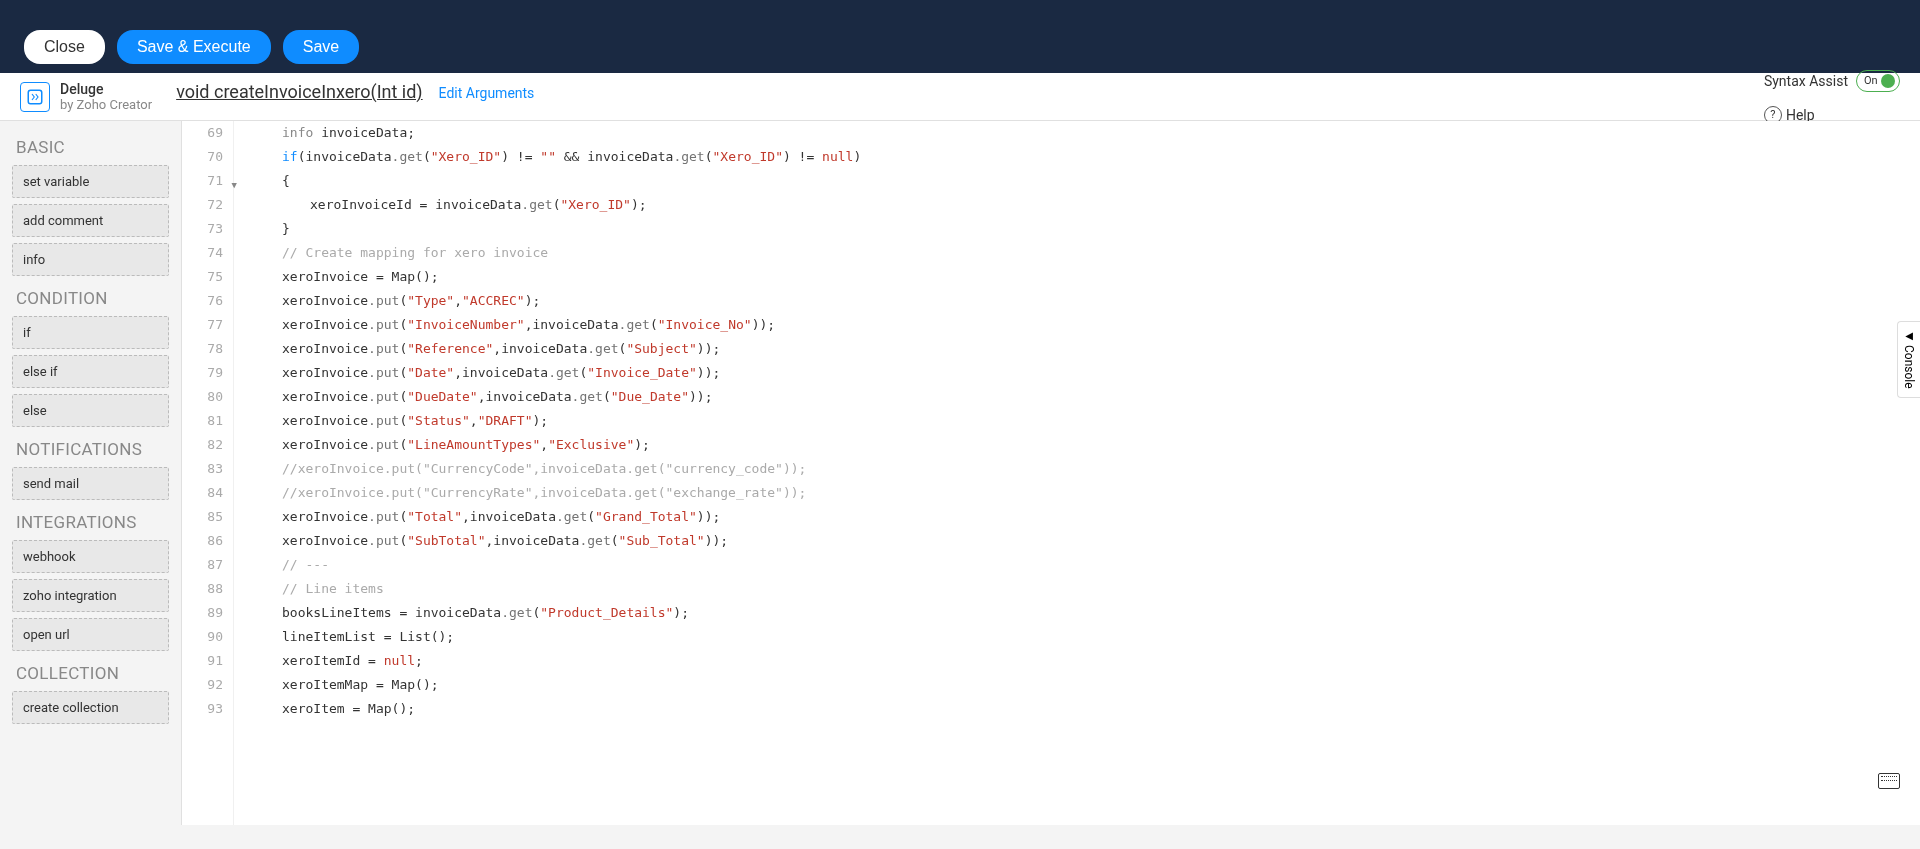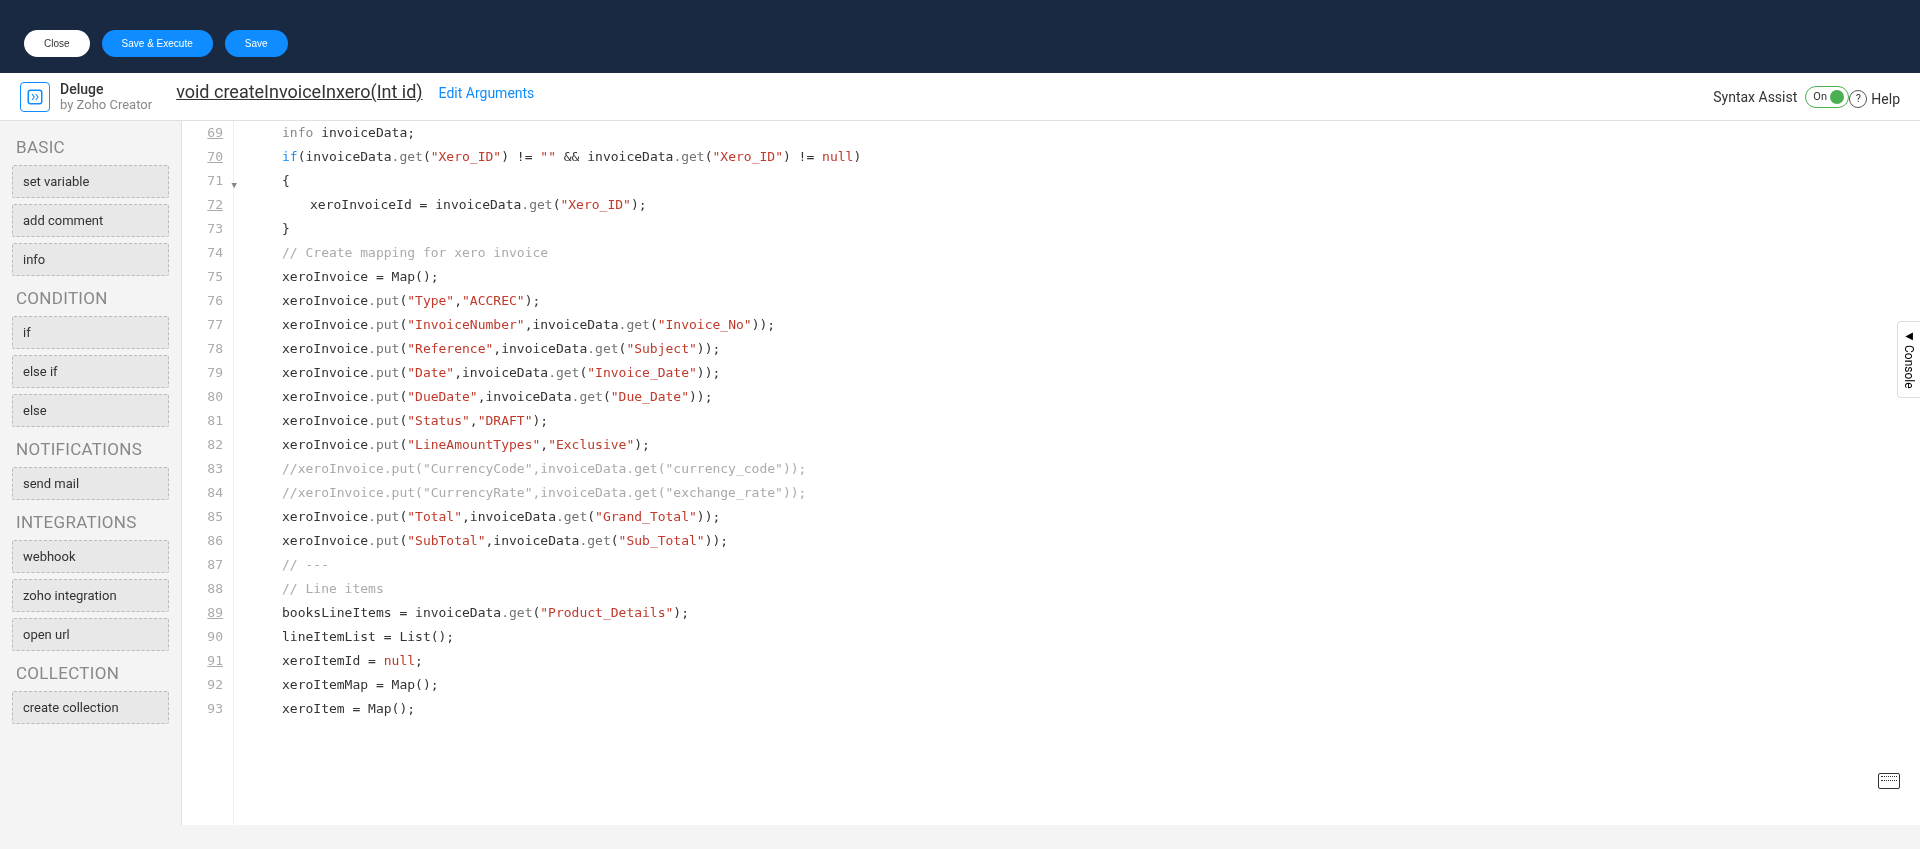--- a/index.html
+++ b/index.html
@@ -3,53 +3,53 @@
 <meta charset="utf-8">
 <style>
 * { margin: 0; padding: 0; box-sizing: border-box; }
 body { font-family: -apple-system, BlinkMacSystemFont, "Segoe UI", Roboto, Arial, sans-serif; background: #fff; overflow: hidden; height: 849px; width: 1920px; }
 
 
 .header { background: #1a2942; color: #fff; height: 73px; display: flex; align-items: flex-start; justify-content: space-between; padding: 12px 24px 0 24px; }
 .header-left h1 { font-size: 20px; font-weight: 500; margin-bottom: 8px; }
 .header-left .subtitle { font-size: 14px; color: #8a94a6; }
 .header-right { display: flex; gap: 12px; align-items: flex-start; padding-top: 18px; }
-.btn { padding: 8px 20px; border-radius: 16px; border: none; font-size: 10px; cursor: pointer; font-weight: 500; }
+.btn { padding: 8px 20px; border-radius: 16px; border: none; font-size: 16px; cursor: pointer; font-weight: 500; }
 .btn-close { background: #fff; color: #333; }
 .btn-primary { background: #0f8cff; color: #fff; }
 
 
 .sub-header { height: 48px; background: #fff; border-bottom: 1px solid #e0e0e0; display: flex; align-items: center; padding: 0 20px; justify-content: space-between; }
 .sub-left { display: flex; align-items: flex-start; gap: 24px; }
 .deluge-brand { display: flex; align-items: center; gap: 10px; }
 .deluge-icon { width: 30px; height: 30px; border: 1.5px solid #0f8cff; border-radius: 4px; display: flex; align-items: center; justify-content: center; color: #0f8cff; font-weight: bold; font-size: 14px; }
 .deluge-text .name { font-size: 14px; font-weight: 500; color: #333; }
 .deluge-text .by { font-size: 13px; color: #888; }
 .fn-sig { font-size: 18px; color: #333; text-decoration: underline; }
 .edit-args { color: #0f8cff; font-size: 14px; cursor: pointer; margin-left: 12px; }
-.sub-right { display: flex; align-items: flex-end; gap: 0; }
+.sub-right { display: flex; align-items: flex-start; gap: 14px; flex-direction: column; }
 .syntax-assist { font-size: 14px; color: #333; display: flex; align-items: center; gap: 8px; }
 .toggle { width: 44px; height: 22px; border: 1.5px solid #4CAF50; border-radius: 11px; display: flex; align-items: center; padding: 0 4px; justify-content: flex-end; font-size: 11px; color: #333; position: relative; }
 .toggle-label { position: absolute; left: 7px; font-size: 11px; }
 .toggle-knob { width: 14px; height: 14px; background: #4CAF50; border-radius: 50%; }
 .help-link { display: flex; align-items: center; gap: 4px; font-size: 14px; color: #333; cursor: pointer; }
 .help-icon { width: 18px; height: 18px; border: 1.5px solid #555; border-radius: 50%; display: flex; align-items: center; justify-content: center; font-size: 11px; }
 
 
 .main { display: flex; height: 704px; }
 .sidebar { width: 182px; background: #f4f4f4; border-right: 1px solid #e0e0e0; overflow-y: auto; padding: 16px 12px; }
 .sb-section { font-size: 17px; color: #888; text-transform: uppercase; margin: 12px 4px 8px 4px; letter-spacing: 0.3px; }
 .sb-section:first-child { margin-top: 0; }
 .sb-item { background: #e8e8e8; border: 1px dashed #bbb; padding: 8px 10px; margin-bottom: 6px; font-size: 13px; color: #333; cursor: grab; border-radius: 2px; }
 
 
 .editor-wrap { flex: 1; display: flex; background: #fff; position: relative; overflow: hidden; }
 .gutter { width: 52px; background: #fff; text-align: right; padding: 0 10px; font-family: "Consolas", "Monaco", monospace; font-size: 13px; color: #aaa; line-height: 24px; border-right: 1px solid #f0f0f0; position: relative; }
 .gutter-line { height: 24px; position: relative; }
-.gutter-line.underline span { text-decoration: underline; }
+.gutter-line.underline span { }
 .fold-marker { position: absolute; right: -14px; top: 4px; width: 10px; height: 10px; font-size: 9px; color: #888; }
 .code { flex: 1; font-family: "Consolas", "Monaco", monospace; font-size: 13px; line-height: 24px; padding-left: 20px; white-space: pre; overflow: hidden; }
 .code-line { height: 24px; }
 
 
 .c-kw { color: #0f8cff; }
 .c-var { color: #333; }
 .c-str { color: #c0392b; }
 .c-op { color: #333; }
 .c-dot { color: #737373; }

